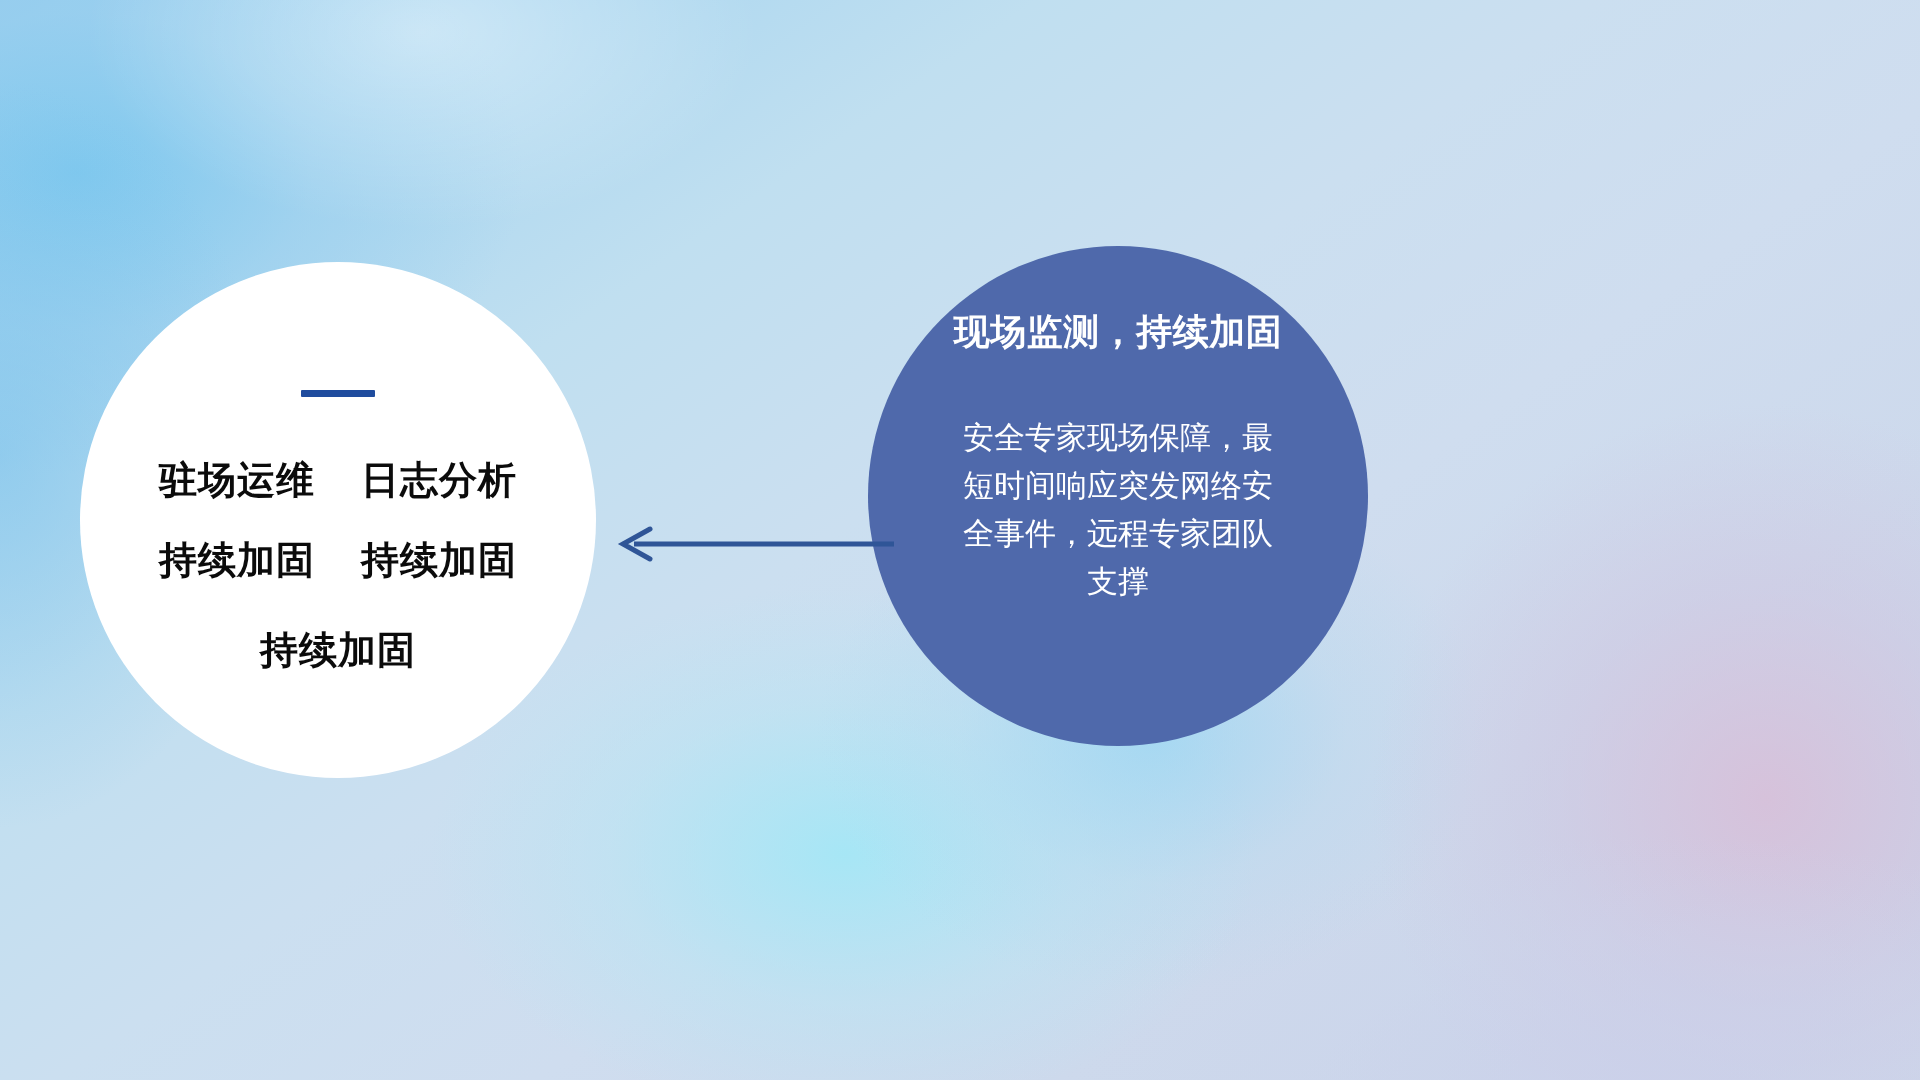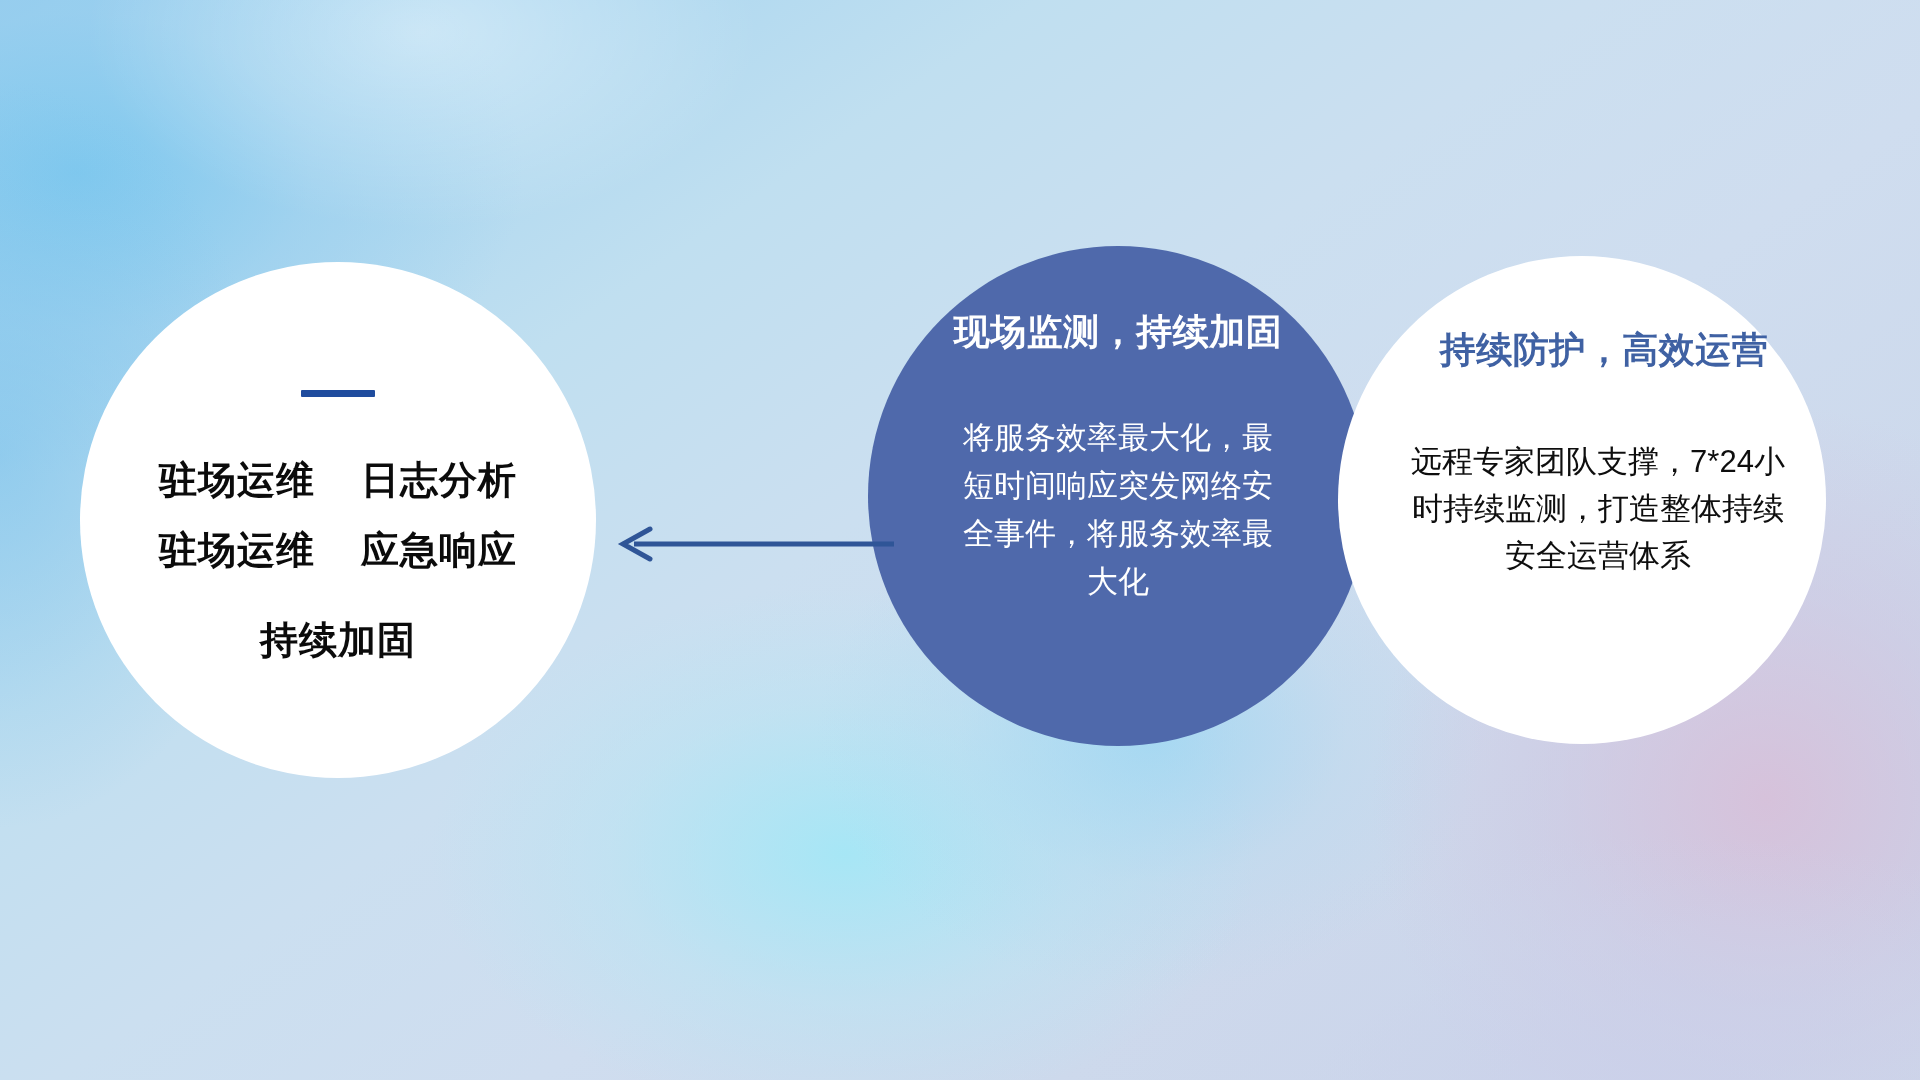--- a/index.html
+++ b/index.html
@@ -144,21 +144,21 @@
   .left-line {
     font-size: 38px;
     font-weight: 700;
     color: #0b0b0b;
     line-height: 1.0;
     letter-spacing: 1px;
     white-space: pre;
     text-align: center;
   }
 
-  #left-line-1 { margin-bottom: 32px; }
+  #left-line-1 { margin-bottom: 42px; }
   #left-line-2 { margin-bottom: 52px; }
 
   
   #middle-title {
     font-size: 36px;
     font-weight: 700;
     color: #ffffff;
     letter-spacing: 0.5px;
     line-height: 1.1;
     white-space: nowrap;
@@ -222,32 +222,28 @@
   <div class="bg-layer bg-glow-g"></div>
   <div class="bg-layer bg-glow-f"></div>
   <div class="bg-layer bg-glow-b"></div>
   <div class="bg-layer bg-glow-c"></div>
   <div class="bg-layer bg-glow-d"></div>
   <div class="bg-layer bg-glow-e"></div>
 
   <div class="circle" id="circle-left">
     <div id="left-divider"></div>
     <div class="left-line" id="left-line-1">驻场运维    日志分析</div>
-    <div class="left-line" id="left-line-2">驻场运维    应急响应</div>
+    <div class="left-line" id="left-line-2">持续加固    持续加固</div>
     <div class="left-line" id="left-line-3">持续加固</div>
   </div>
 
   <div class="circle" id="circle-middle">
     <div id="middle-title">现场监测，持续加固</div>
-    <div id="middle-body">将服务效率最大化，最短时间响应突发网络安全事件，将服务效率最大化</div>
+    <div id="middle-body">安全专家现场保障，最短时间响应突发网络安全事件，远程专家团队支撑</div>
   </div>
 
-  <div class="circle" id="circle-right">
-    <div id="right-title">持续防护，高效运营</div>
-    <div id="right-body">远程专家团队支撑，7*24小时持续监测，打造整体持续安全运营体系</div>
-  </div>
 
   <svg id="connector-arrow" viewBox="0 0 288 56">
     <line x1="286" y1="28" x2="26" y2="28" stroke="#2f5597" stroke-width="5" stroke-linecap="butt"></line>
     <polyline points="42,13 15,28 42,43" fill="none" stroke="#2f5597" stroke-width="5" stroke-linecap="round" stroke-linejoin="miter"></polyline>
   </svg>
 
 </div>
 
 </body></html>

